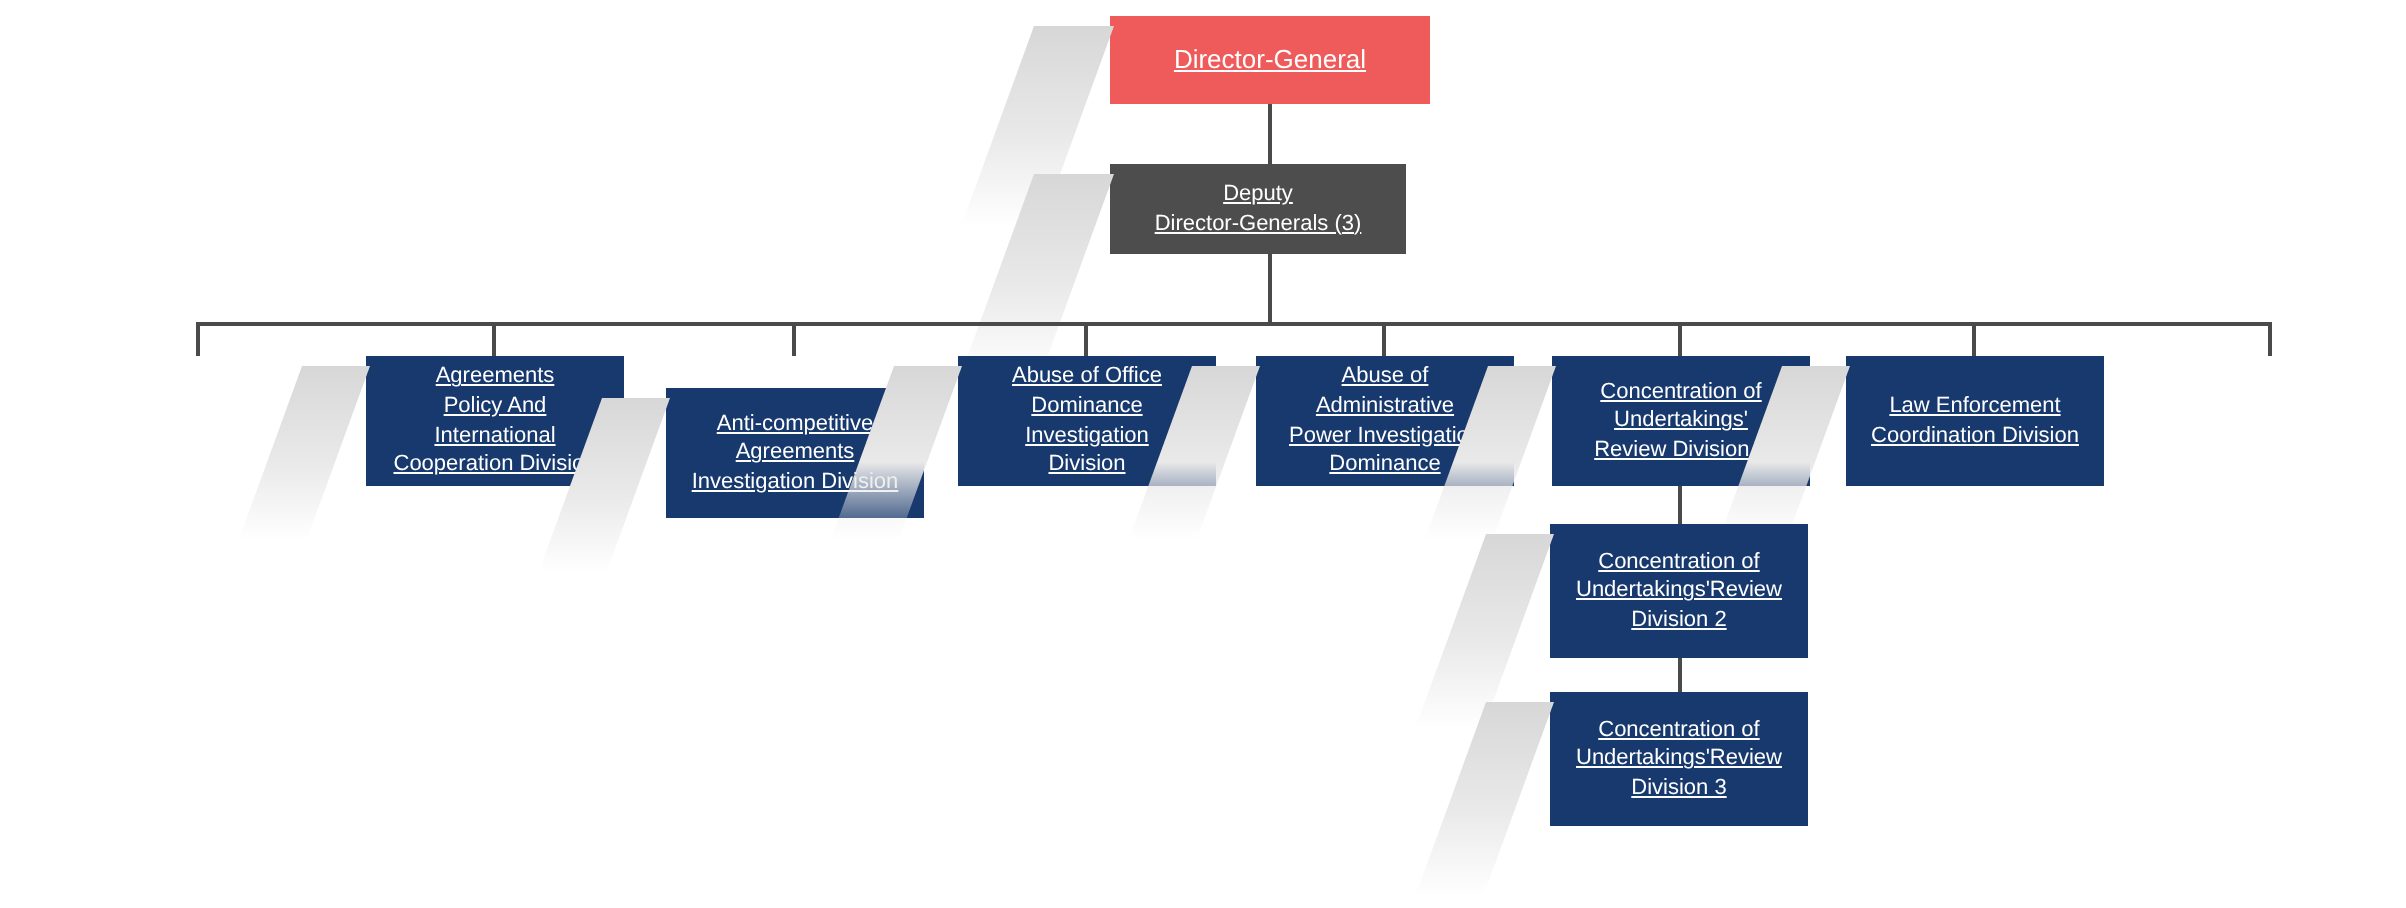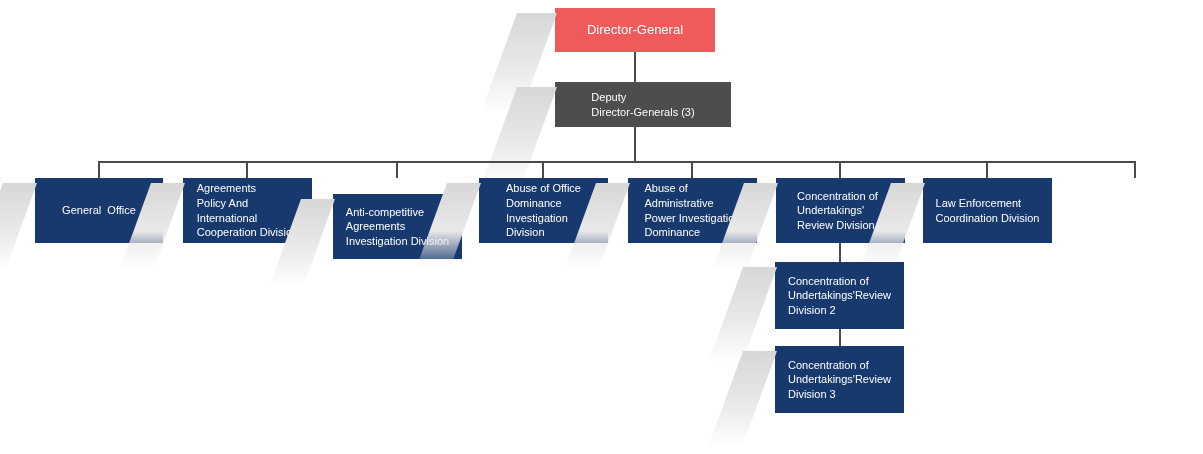--- a/index.html
+++ b/index.html
@@ -4,42 +4,44 @@
 <style>
   html,body{margin:0;padding:0;background:#ffffff;}
   body{font-family:"Liberation Sans","DejaVu Sans",sans-serif;}
   .chart{position:relative;width:1203px;height:454px;background:#ffffff;overflow:hidden;}
 
   
   .box{
     position:absolute;
     z-index:1;
     display:flex;align-items:center;justify-content:center;
+    text-align:center;
     color:var(--text,#fff);
     background:var(--division_bg,#17396E);
     font-size:11px;line-height:1.32;
     white-space:pre-wrap;
     box-sizing:border-box;
     padding:2px 0;
+    text-decoration:underline;
   }
   
   .box::before{
     content:"";
     position:absolute;
     z-index:-1;
     top:5px;
     right:calc(100% - 2px);
     width:34px;
     height:calc(100% + 22px);
     transform:skewX(-20deg);
     transform-origin:100% 0;
     background:linear-gradient(to bottom,#d7d7d7 0%,#e9e9e9 55%,rgba(246,246,246,0) 100%);
   }
   .n-root{left:555px;top:8px;width:160px;height:44px;background:var(--root_bg,#EF5A5B);font-size:13px;}
-  .n-deputy{left:555px;top:82px;width:176px;height:45px;background:var(--deputy_bg,#4D4D4D);}
+  .n-deputy{left:555px;top:82px;width:148px;height:45px;background:var(--deputy_bg,#4D4D4D);}
   .n-root::before,.n-deputy::before{width:40px;height:calc(100% + 56px);}
 
   .n-d1{left:35px;top:178px;width:128px;height:65px;}
   .n-d2{left:183px;top:178px;width:129px;height:65px;}
   .n-d3{left:333px;top:178px;width:129px;height:65px;margin-top:16px;}
   .n-d4{left:479px;top:178px;width:129px;height:65px;}
   .n-d5{left:628px;top:178px;width:129px;height:65px;}
   .n-d6{left:776px;top:178px;width:129px;height:65px;}
   .n-d7{left:923px;top:178px;width:129px;height:65px;}
   .n-d8{left:1071px;top:178px;width:128px;height:65px;}
@@ -79,21 +81,20 @@
   <div class="line l-s6"></div>
   <div class="line l-s7"></div>
   <div class="line l-s8"></div>
   <div class="line l-v3"></div>
   <div class="line l-v4"></div>
 
   <div class="box n-root">Director-General</div>
   <div class="box n-deputy">Deputy
 Director-Generals (3)</div>
 
-  <div class="box n-d1">General  Office</div>
   <div class="box n-d2">Agreements
 Policy And
 International
 Cooperation Division</div>
   <div class="box n-d3">Anti-competitive
 Agreements
 Investigation Division</div>
   <div class="box n-d4">Abuse of Office
 Dominance
 Investigation

